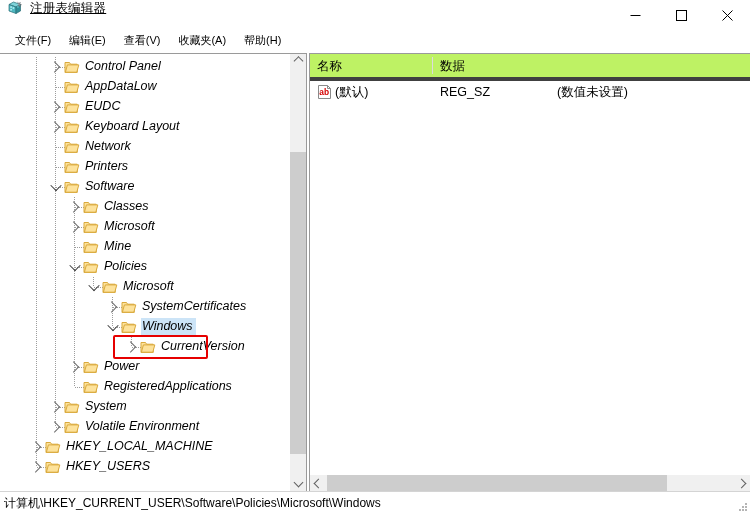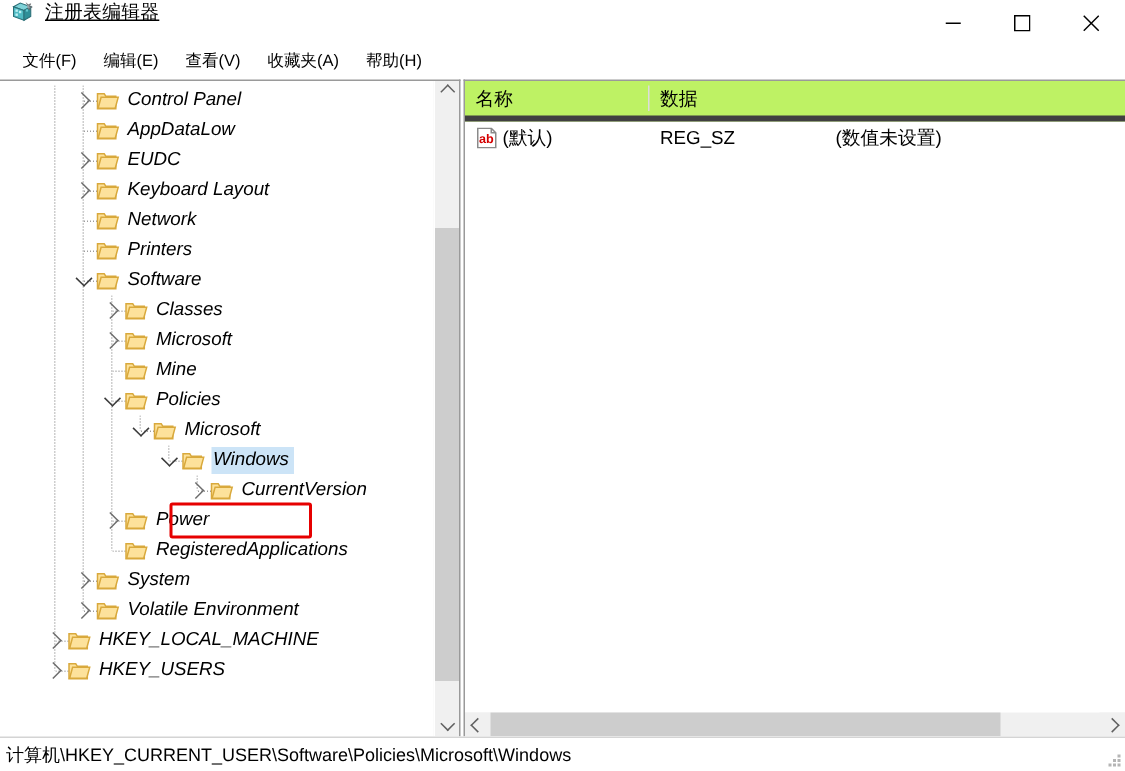--- a/index.html
+++ b/index.html
@@ -545,20 +545,37 @@
                 <span class="chev-glyph down"></span>
               </div>
               <div class="folder">
                 <svg width="16" height="14" viewBox="0 0 16 14">
                   <path d="M1 2.5 L1 12.5 L13.2 12.5 L13.2 4.2 L6.6 4.2 L5.5 2.5 Z" fill="#fde29b" stroke="#d9a93c" stroke-width="1"></path>
                   <path d="M3.4 4.9 L14.8 4.9 L12.8 12.2 L1.4 12.2 Z" fill="#fde29b" stroke="#d9a93c" stroke-width="1"></path>
                 </svg>
               </div>
               <span class="tree-label">Microsoft</span>
             </div>
+            <div class="tree-row">
+              <div class="guide" style="left: 36px;"></div>
+              <div class="guide" style="left: 55px;"></div>
+              <div class="guide" style="left: 74px;"></div>
+              <div class="guide" style="left: 112px;"></div>
+              <div class="elbow" style="left: 113px; width: 9px; top: 10px;"></div>
+              <div class="chev" style="margin-left: 105px;">
+                <span class="chev-glyph right"></span>
+              </div>
+              <div class="folder">
+                <svg width="16" height="14" viewBox="0 0 16 14">
+                  <path d="M1 2.5 L1 12.5 L13.2 12.5 L13.2 4.2 L6.6 4.2 L5.5 2.5 Z" fill="#fde29b" stroke="#d9a93c" stroke-width="1"></path>
+                  <path d="M3.4 4.9 L14.8 4.9 L12.8 12.2 L1.4 12.2 Z" fill="#fde29b" stroke="#d9a93c" stroke-width="1"></path>
+                </svg>
+              </div>
+              <span class="tree-label">SystemCertificates</span>
+            </div>
             <div class="tree-row selected" id="selected-row">
               <div class="guide" style="left: 36px;"></div>
               <div class="guide" style="left: 55px;"></div>
               <div class="guide" style="left: 74px;"></div>
               <div class="guide half" style="left: 112px;"></div>
               <div class="elbow" style="left: 113px; width: 9px; top: 10px;"></div>
               <div class="chev" style="margin-left: 105px;">
                 <span class="chev-glyph down"></span>
               </div>
               <div class="folder">

